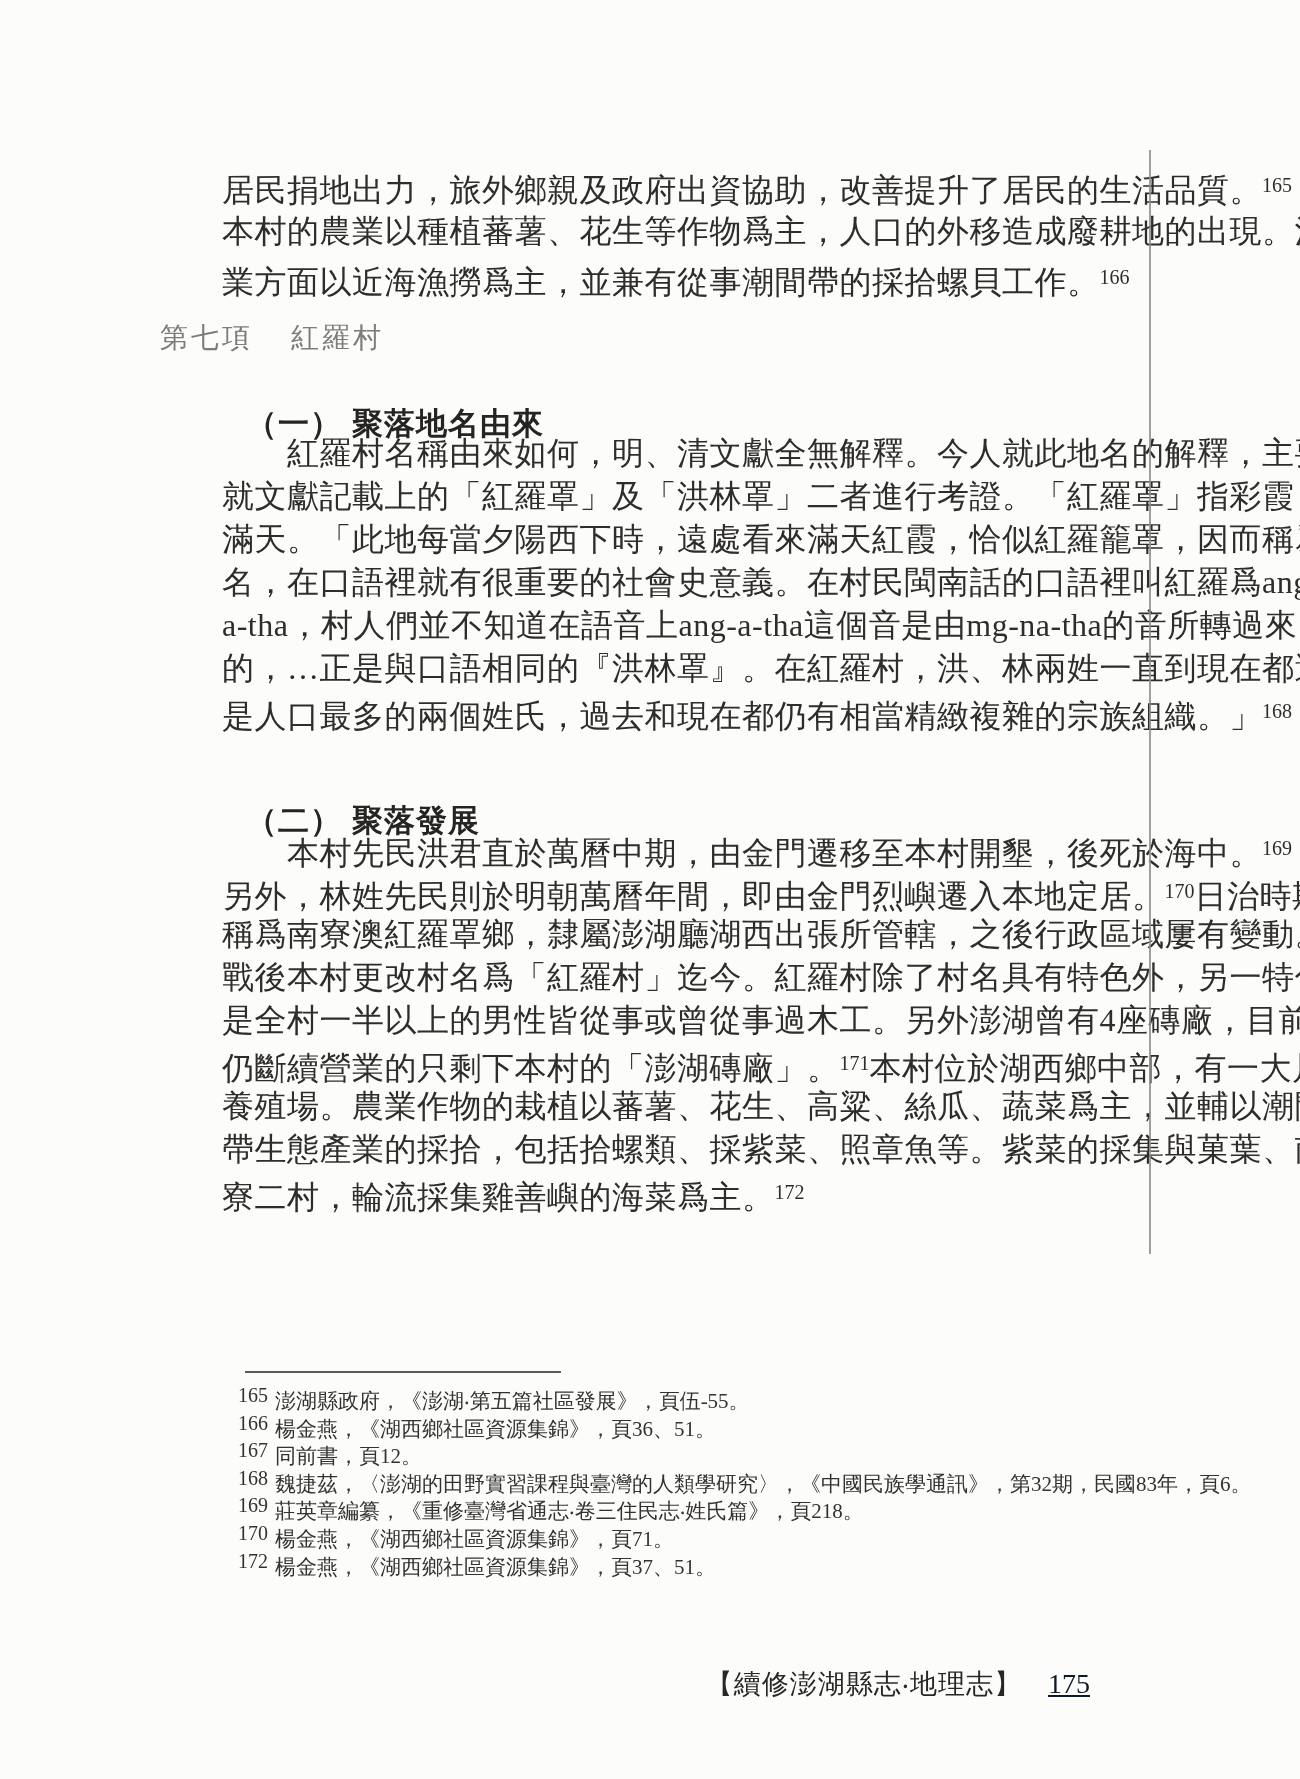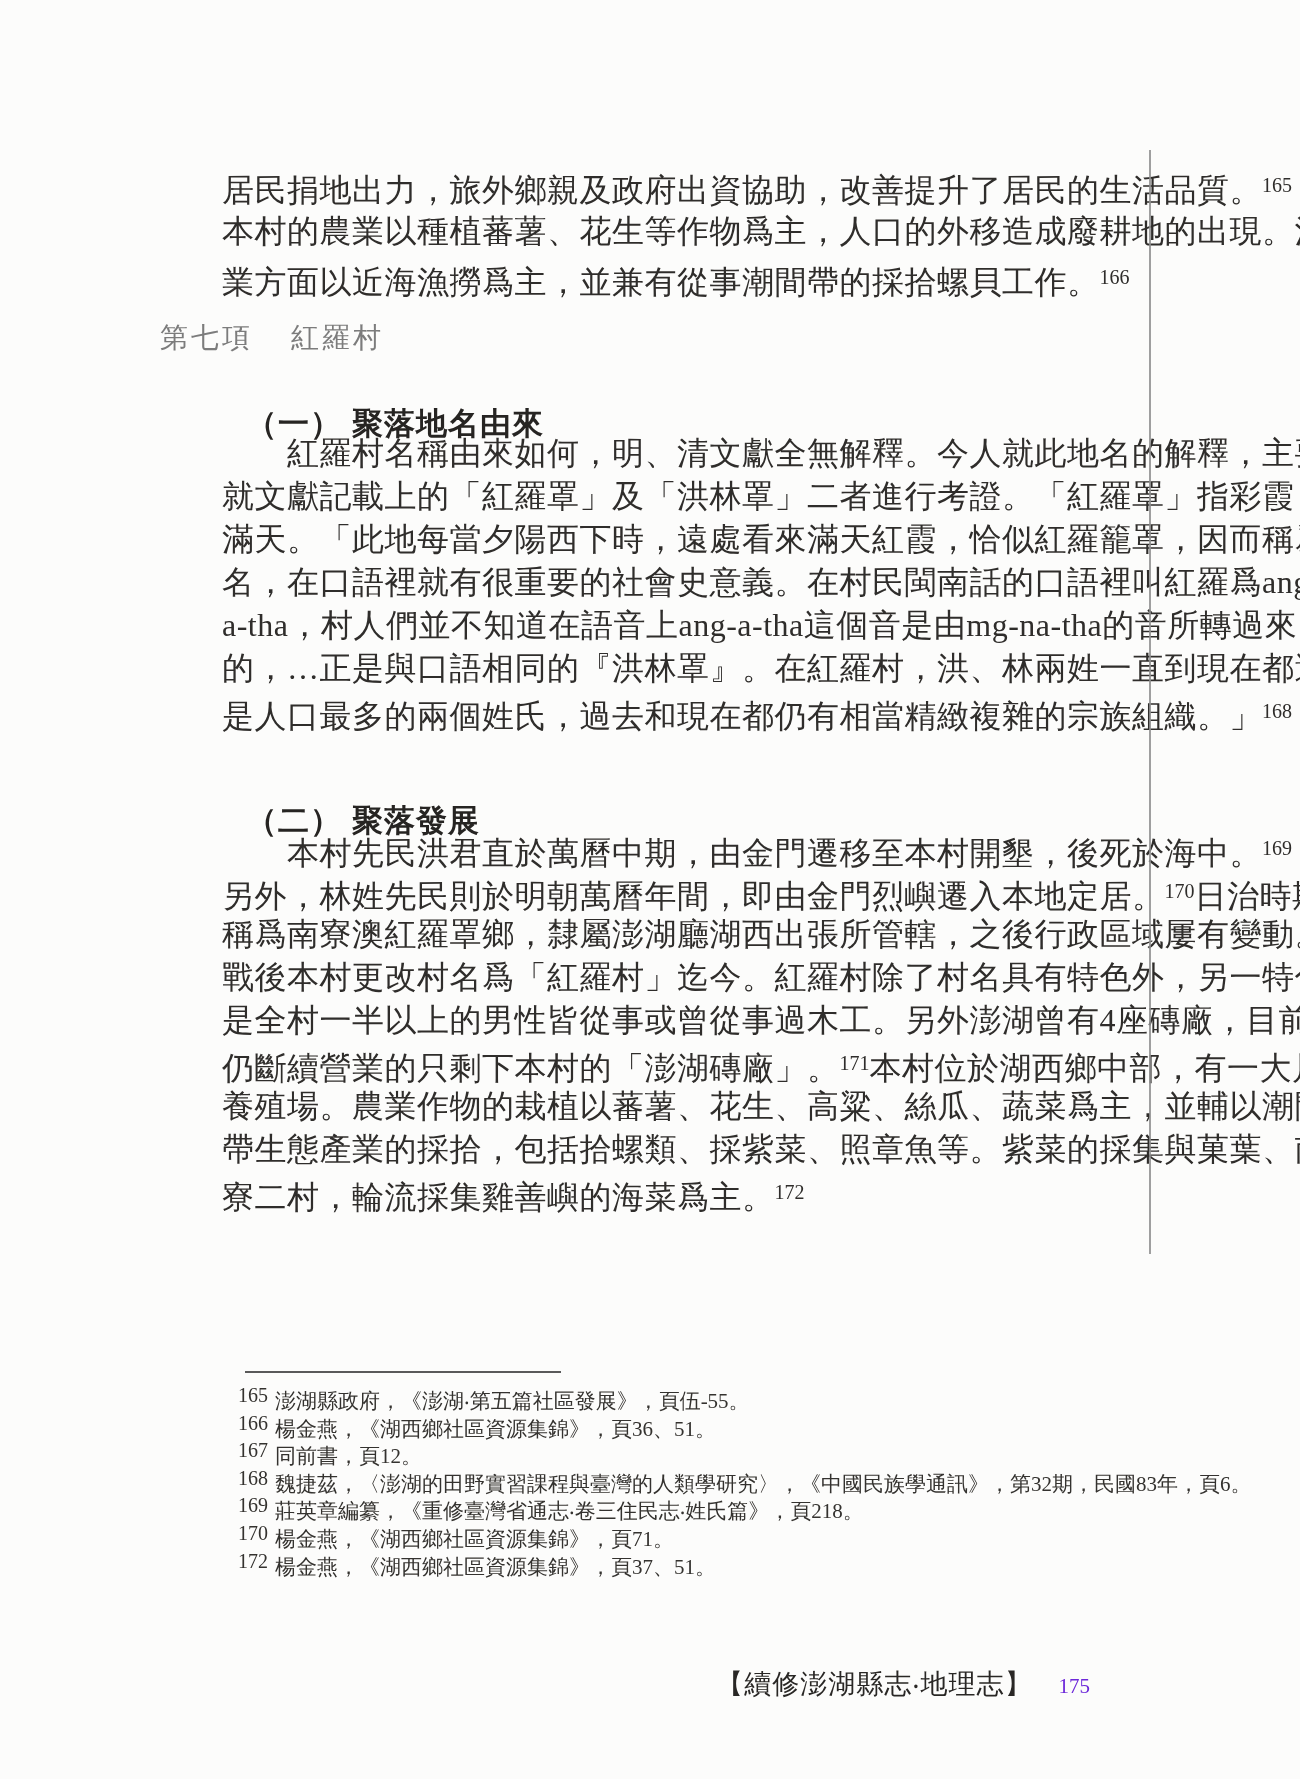--- a/index.html
+++ b/index.html
@@ -73,23 +73,24 @@
     white-space:nowrap;
     text-align:right;
   }
   .footer .book-title{
     font-weight:normal;
     font-size:27px;
     color:#292725;
     letter-spacing:1px;
   }
   .footer .page-number{
-    font-size:21px;
+    font-size:28px;
     margin-left:26px;
-    color:#6d28d9;
+    color:#0f172a;
+    text-decoration:underline;
   }
   
   .scan-line{
     position:absolute;left:1149px;top:150px;
     width:2px;height:1104px;
     background:#8e8e8e;opacity:.85;
   }
 </style>
 </head>
 <body>

